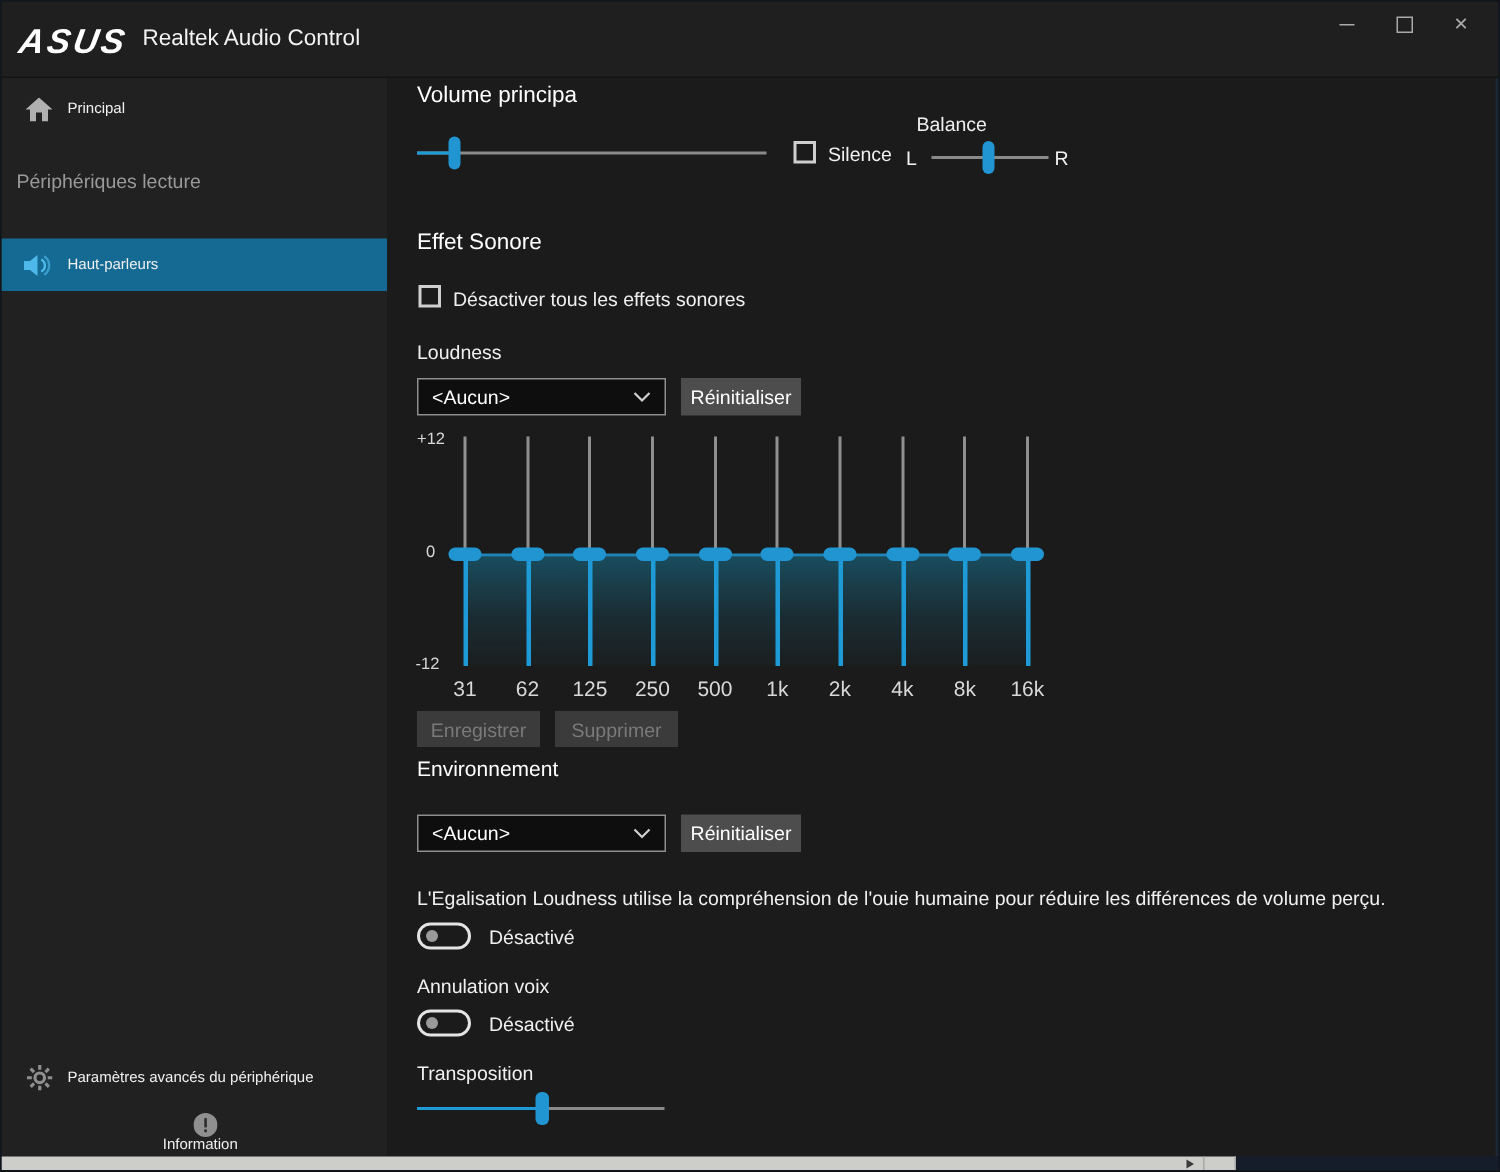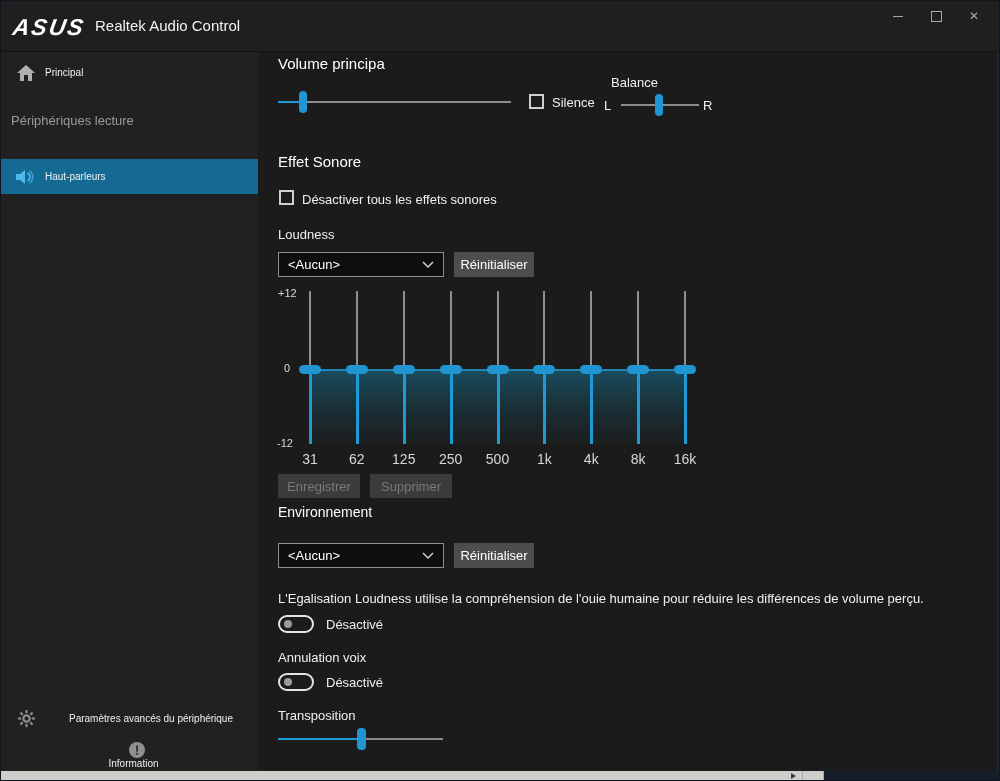--- a/index.html
+++ b/index.html
@@ -103,21 +103,21 @@
       <span class="ic">
         <svg width="20" height="16" viewBox="0 0 20 16">
           <polygon points="0,5 4,5 9,1 9,15 4,11 0,11" fill="#4db9ea"></polygon>
           <path d="M11.5,4 A4.5,4.5 0 0 1 11.5,12" stroke="#4db9ea" stroke-width="1.6" fill="none"></path>
           <path d="M13.5,1.8 A7.5,7.5 0 0 1 13.5,14.2" stroke="#4db9ea" stroke-width="1.6" fill="none" opacity="0.65"></path>
         </svg>
       </span>
       <span class="lbl">Haut-parleurs</span>
     </div>
 
-    <div class="side-item" style="top:650px;height:32px;gap:24px;">
+    <div class="side-item" style="top:650px;height:32px;">
       <span class="ic">
         <svg width="17" height="17" viewBox="0 0 16 16">
           <circle cx="8" cy="8" r="3" fill="none" stroke="#8f8f8f" stroke-width="2"></circle>
           <g stroke="#8f8f8f" stroke-width="2">
             <line x1="8" y1="0" x2="8" y2="3"></line>
               <line x1="8" y1="13" x2="8" y2="16"></line>
             <line x1="0" y1="8" x2="3" y2="8"></line>
               <line x1="13" y1="8" x2="16" y2="8"></line>
             <line x1="2.3" y1="2.3" x2="4.4" y2="4.4"></line>
               <line x1="11.6" y1="11.6" x2="13.7" y2="13.7"></line>
@@ -212,20 +212,26 @@
         <div class="eq-col">
             <div class="eq-trk-top"></div>
             <div class="eq-trk-bot"></div>
             <div class="eq-handle"></div>
             <div class="eq-freq">1k</div>
           </div>
         <div class="eq-col">
             <div class="eq-trk-top"></div>
             <div class="eq-trk-bot"></div>
             <div class="eq-handle"></div>
+            <div class="eq-freq">2k</div>
+          </div>
+        <div class="eq-col">
+            <div class="eq-trk-top"></div>
+            <div class="eq-trk-bot"></div>
+            <div class="eq-handle"></div>
             <div class="eq-freq">4k</div>
           </div>
         <div class="eq-col">
             <div class="eq-trk-top"></div>
             <div class="eq-trk-bot"></div>
             <div class="eq-handle"></div>
             <div class="eq-freq">8k</div>
           </div>
         <div class="eq-col">
             <div class="eq-trk-top"></div>

